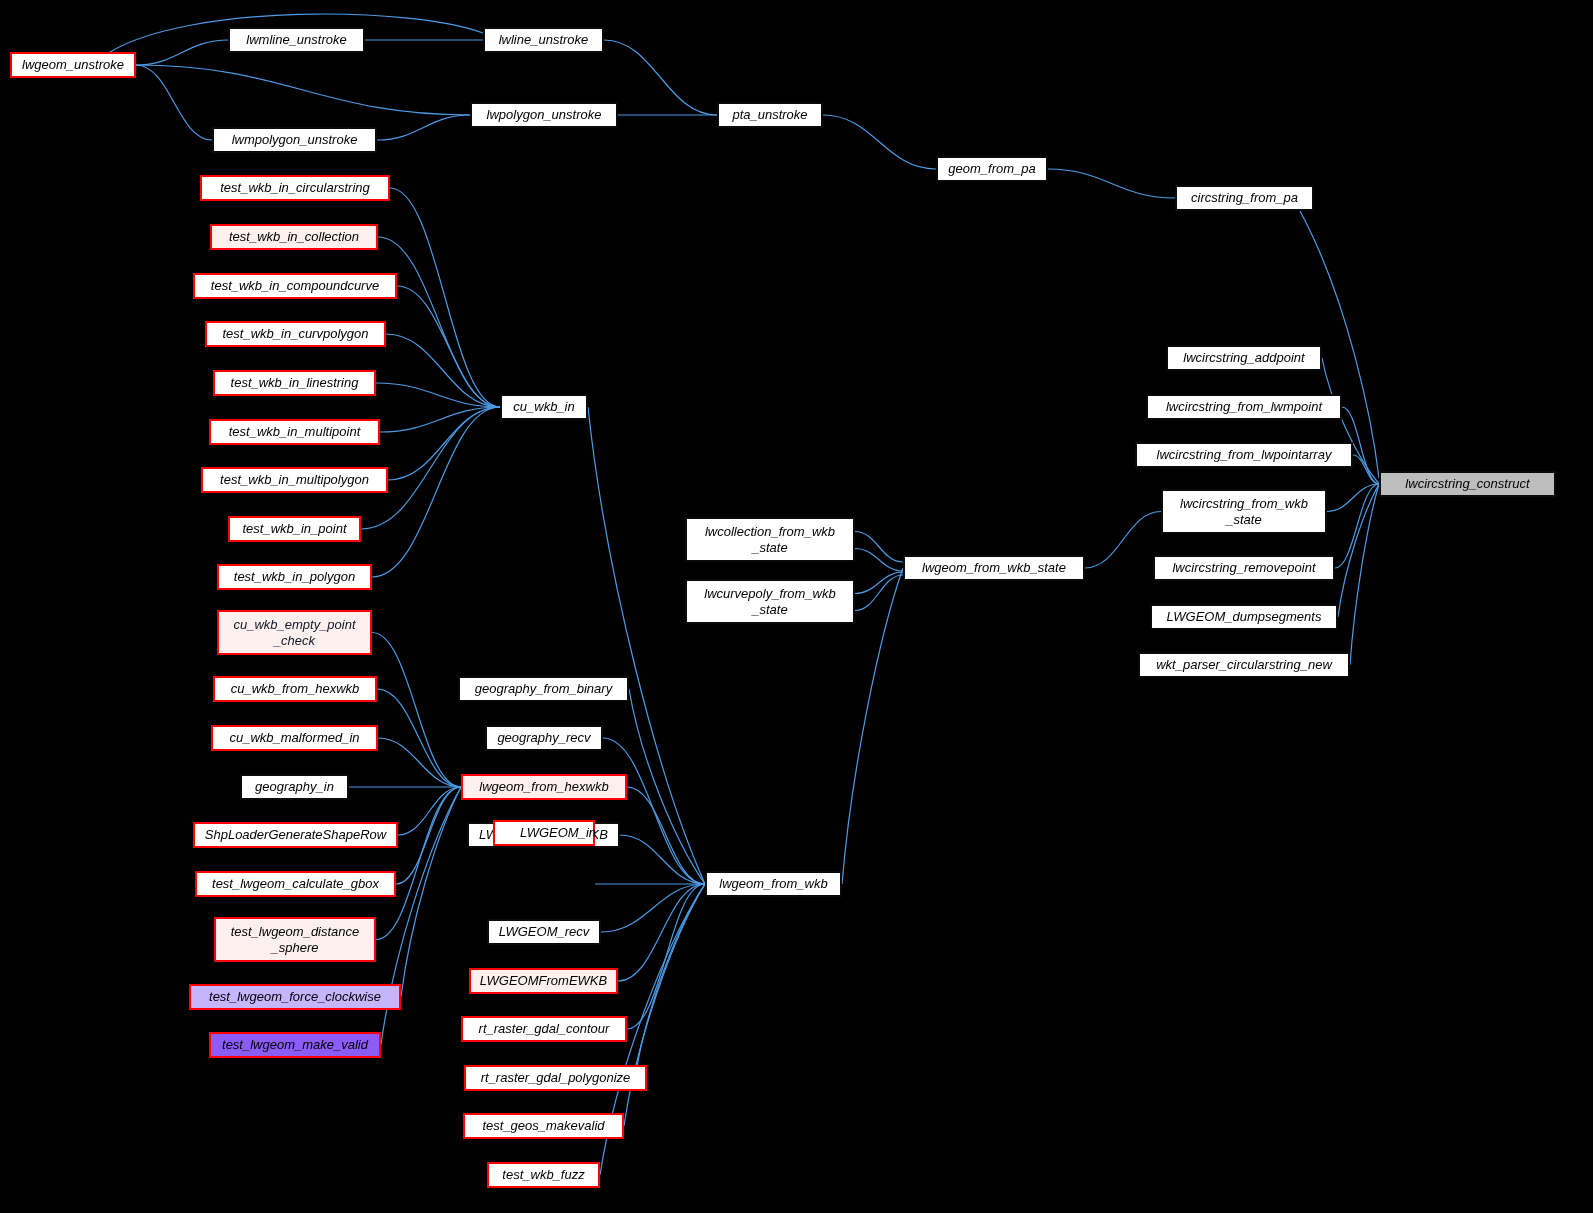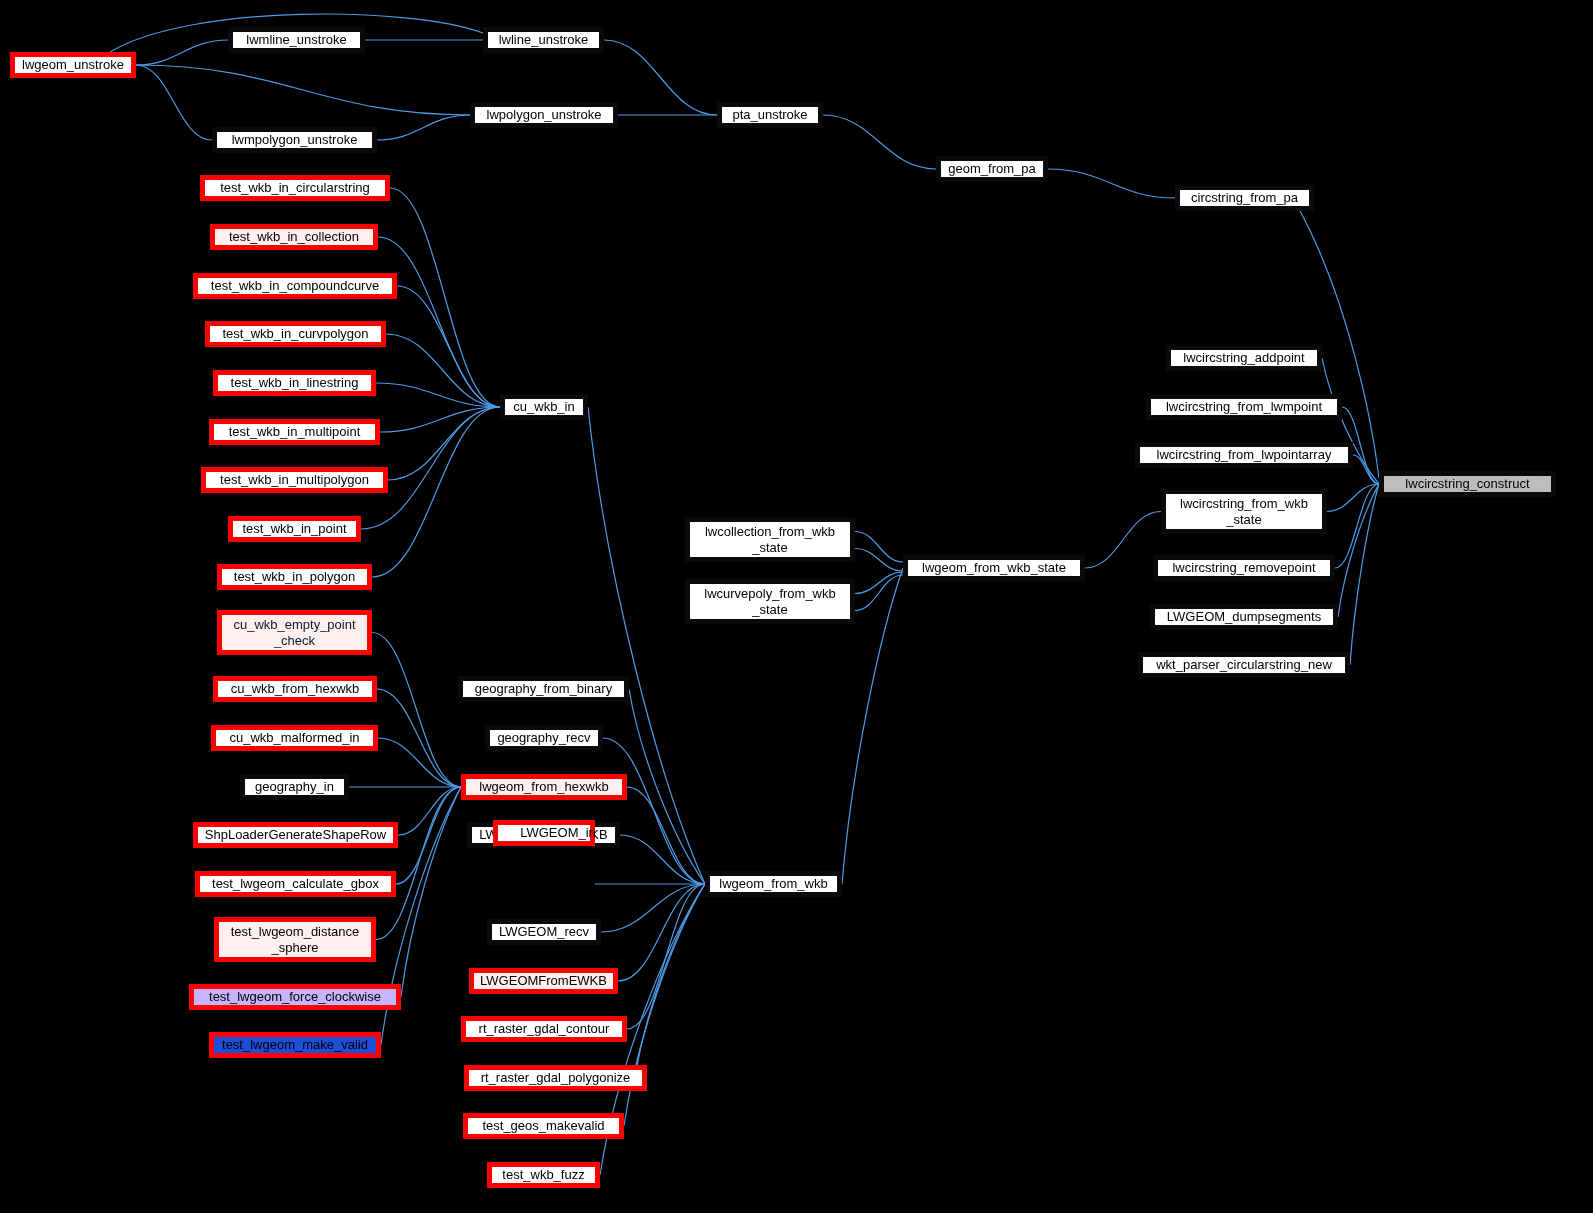--- a/index.html
+++ b/index.html
@@ -8,27 +8,28 @@
     width:1593px;height:1213px;
     background:#000;
     overflow:hidden;
     font-family:"Liberation Sans",sans-serif;
   }
   #edges{position:absolute;left:0;top:0;width:1593px;height:1213px;}
   #edges path{fill:none;stroke-width:1.2px;}
   .node{
     position:absolute;
     box-sizing:border-box;
-    border:5px solid #14532d;
+    border:2px solid #14532d;
     display:flex;align-items:center;justify-content:center;
     text-align:center;
     font-size:13px;line-height:1.22;
     white-space:pre-line;
     cursor:pointer;
     color:#000;
+    font-style:italic;
   }
 </style>
 </head>
 <body>
 
 <div id="stage" style="background: rgb(0, 0, 0);">
   <svg id="edges" xmlns="http://www.w3.org/2000/svg">
     <defs>
       <marker id="arrow" viewBox="0 0 10 10" refX="10" refY="5" markerWidth="8" markerHeight="8" orient="auto">
         <path d="M0,0 L10,5 L0,10 z" fill="#4d9ce6"></path>
@@ -112,21 +113,21 @@
 _check</div>
     <div class="node" style="left: 213px; top: 676px; width: 164px; height: 26px; background: rgb(255, 255, 255); border-color: rgb(255, 0, 0); color: rgb(0, 0, 0);">cu_wkb_from_hexwkb</div>
     <div class="node" style="left: 211px; top: 725px; width: 167px; height: 26px; background: rgb(255, 255, 255); border-color: rgb(255, 0, 0); color: rgb(0, 0, 0);">cu_wkb_malformed_in</div>
     <div class="node" style="left: 240px; top: 774px; width: 109px; height: 26px; background: rgb(255, 255, 255); border-color: rgb(10, 10, 10); color: rgb(0, 0, 0);">geography_in</div>
     <div class="node" style="left: 461px; top: 774px; width: 166px; height: 26px; background: rgb(255, 240, 240); border-color: rgb(255, 0, 0); color: rgb(0, 0, 0);">lwgeom_from_hexwkb</div>
     <div class="node" style="left: 193px; top: 822px; width: 205px; height: 26px; background: rgb(255, 255, 255); border-color: rgb(255, 0, 0); color: rgb(0, 0, 0);">ShpLoaderGenerateShapeRow</div>
     <div class="node" style="left: 195px; top: 871px; width: 201px; height: 26px; background: rgb(255, 255, 255); border-color: rgb(255, 0, 0); color: rgb(0, 0, 0);">test_lwgeom_calculate_gbox</div>
     <div class="node" style="left: 214px; top: 917px; width: 162px; height: 45px; background: rgb(255, 240, 240); border-color: rgb(255, 0, 0); color: rgb(0, 0, 0);">test_lwgeom_distance
 _sphere</div>
     <div class="node" style="left: 189px; top: 984px; width: 212px; height: 26px; background: #c4b5fd; border-color: rgb(255, 0, 0); color: rgb(0, 0, 0);">test_lwgeom_force_clockwise</div>
-    <div class="node" style="left: 209px; top: 1032px; width: 172px; height: 26px; background: #1d4ed8; border-color: rgb(255, 0, 0); color: rgb(0, 0, 0);">test_lwgeom_make_valid</div>
+    <div class="node" style="left: 209px; top: 1032px; width: 172px; height: 26px; background: #8b5cf6; border-color: rgb(255, 0, 0); color: rgb(0, 0, 0);">test_lwgeom_make_valid</div>
     <div class="node" style="left: 458px; top: 676px; width: 171px; height: 26px; background: rgb(255, 255, 255); border-color: rgb(10, 10, 10); color: rgb(0, 0, 0);">geography_from_binary</div>
     <div class="node" style="left: 485px; top: 725px; width: 118px; height: 26px; background: rgb(255, 255, 255); border-color: rgb(10, 10, 10); color: rgb(0, 0, 0);">geography_recv</div>
     <div class="node" style="left: 467px; top: 822px; width: 153px; height: 26px; background: rgb(255, 255, 255); border-color: rgb(10, 10, 10); color: rgb(0, 0, 0);">LWGEOM_from_WKB</div>
     <div class="node" style="left: 493px; top: 820px; width: 102px; height: 26px; background: rgb(255, 255, 255); border-color: rgb(255, 0, 0); color: rgb(0, 0, 0); padding-left: 28px;">LWGEOM_in</div>
     <div class="node" style="left: 487px; top: 919px; width: 114px; height: 26px; background: rgb(255, 255, 255); border-color: rgb(10, 10, 10); color: rgb(0, 0, 0);">LWGEOM_recv</div>
     <div class="node" style="left: 469px; top: 968px; width: 149px; height: 26px; background: rgb(255, 240, 240); border-color: rgb(255, 0, 0); color: rgb(0, 0, 0);">LWGEOMFromEWKB</div>
     <div class="node" style="left: 461px; top: 1016px; width: 166px; height: 26px; background: rgb(255, 255, 255); border-color: rgb(255, 0, 0); color: rgb(0, 0, 0);">rt_raster_gdal_contour</div>
     <div class="node" style="left: 464px; top: 1065px; width: 183px; height: 26px; background: rgb(255, 255, 255); border-color: rgb(255, 0, 0); color: rgb(0, 0, 0);">rt_raster_gdal_polygonize</div>
     <div class="node" style="left: 463px; top: 1113px; width: 161px; height: 26px; background: rgb(255, 255, 255); border-color: rgb(255, 0, 0); color: rgb(0, 0, 0);">test_geos_makevalid</div>
     <div class="node" style="left: 487px; top: 1162px; width: 113px; height: 26px; background: rgb(255, 255, 255); border-color: rgb(255, 0, 0); color: rgb(0, 0, 0);">test_wkb_fuzz</div>

